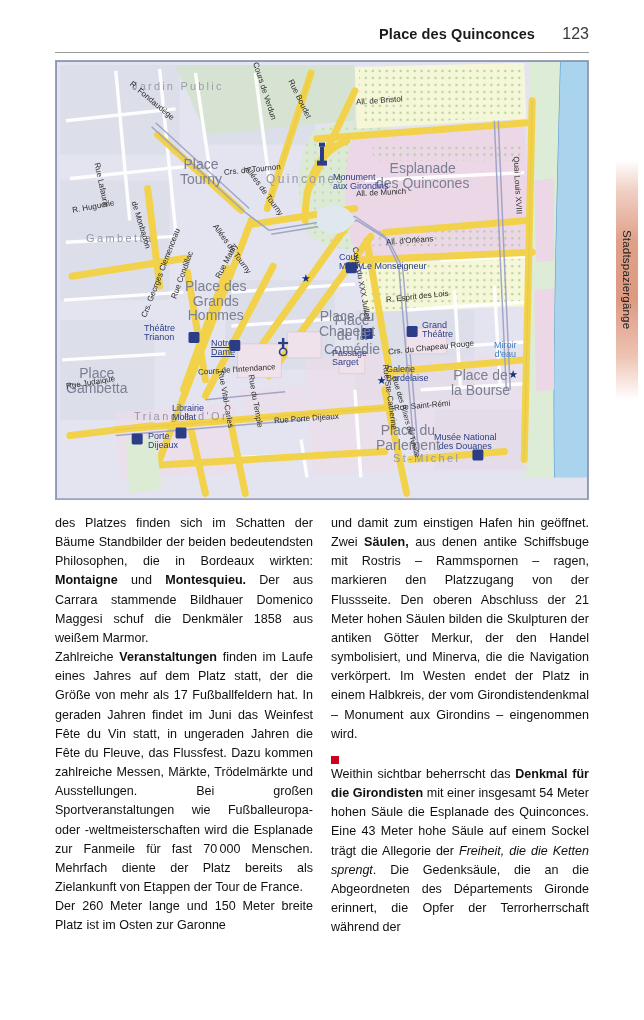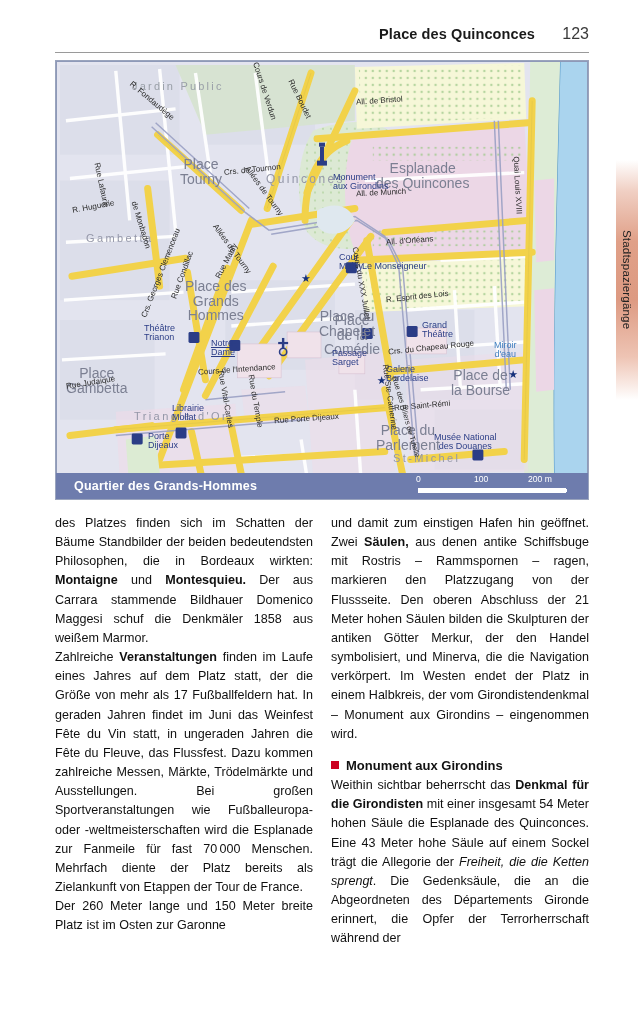--- a/index.html
+++ b/index.html
@@ -364,38 +364,26 @@
   <div class="maplabel street" style="left:332px;top:283px;transform:rotate(-6deg);">Crs. du Chapeau Rouge</div>
   <div class="maplabel street" style="left:142px;top:305px;transform:rotate(-4deg);">Cours de l'Intendance</div>
   <div class="maplabel street" style="left:10px;top:318px;transform:rotate(-9deg);">Rue Judaique</div>
   <div class="maplabel street" style="left:140px;top:334px;transform:rotate(80deg);">Rue Vital-Carles</div>
   <div class="maplabel street" style="left:172px;top:336px;transform:rotate(80deg);">Rue du Temple</div>
   <div class="maplabel street" style="left:218px;top:354px;transform:rotate(-4deg);">Rue Porte Dijeaux</div>
   <div class="maplabel street" style="left:300px;top:332px;transform:rotate(82deg);">Rue Ste-Catherine</div>
   <div class="maplabel street" style="left:338px;top:341px;transform:rotate(-5deg);">Rue Saint-Rémi</div>
   <div class="maplabel street" style="left:308px;top:352px;transform:rotate(74deg);font-size:7.4px;">Rue des Piliers de Tutelle</div>
 
-  <div id="map-caption">
-    <span id="map-caption-text">Quartier des Grands-Hommes</span>
-    <div id="scalebar">
-      <div id="scalebar-nums">
-        <span id="sb-0">0</span>
-        <span id="sb-100">100</span>
-        <span id="sb-200">200 m</span>
-      </div>
-      <div id="scalebar-bar"></div>
-    </div>
-  </div>
 </div>
 
 <div id="body-cols">
   <div class="col" id="col-left">
     <p>des Platzes finden sich im Schatten der Bäume Standbilder der beiden bedeutendsten Philosophen, die in Bordeaux wirkten: <b>Montaigne</b> und <b>Montesquieu.</b> Der aus Carrara stammende Bildhauer Domenico Maggesi schuf die Denkmäler 1858 aus weißem Marmor.<br>Zahlreiche <b>Veranstaltungen</b> finden im Laufe eines Jahres auf dem Platz statt, der die Größe von mehr als 17 Fußballfeldern hat. In geraden Jahren findet im Juni das Weinfest Fête du Vin statt, in ungeraden Jahren die Fête du Fleuve, das Flussfest. Dazu kommen zahlreiche Messen, Märkte, Trödelmärkte und Ausstellungen. Bei großen Sportveranstaltungen wie Fußballeuropa- oder -weltmeisterschaften wird die Esplanade zur Fanmeile für fast 70 000 Menschen. Mehrfach diente der Platz bereits als Zielankunft von Etappen der Tour de France.<br>Der 260 Meter lange und 150 Meter breite Platz ist im Osten zur Garonne</p>
   </div>
   <div class="col" id="col-right">
     <p style="margin-bottom:12px;">und damit zum einstigen Hafen hin geöffnet. Zwei <b>Säulen,</b> aus denen antike Schiffsbuge mit Rostris – Rammspornen – ragen, markieren den Platzzugang von der Flussseite. Den oberen Abschluss der 21 Meter hohen Säulen bilden die Skulpturen der antiken Götter Merkur, der den Handel symbolisiert, und Minerva, die die Navigation verkörpert. Im Westen endet der Platz in einem Halbkreis, der vom Girondistendenkmal – Monument aux Girondins – eingenommen wird.</p>
     <div class="subhead">
       <span class="bullet-sq"></span>
-      <span>Monument aux Girondins</span>
     </div>
     <p>Weithin sichtbar beherrscht das <b>Denkmal für die Girondisten</b> mit einer insgesamt 54 Meter hohen Säule die Esplanade des Quinconces. Eine 43 Meter hohe Säule auf einem Sockel trägt die Allegorie der <i>Freiheit, die die Ketten sprengt</i>. Die Gedenksäule, die an die Abgeordneten des Départements Gironde erinnert, die Opfer der Terrorherrschaft während der</p>
   </div>
 </div>
 
 </body></html>

